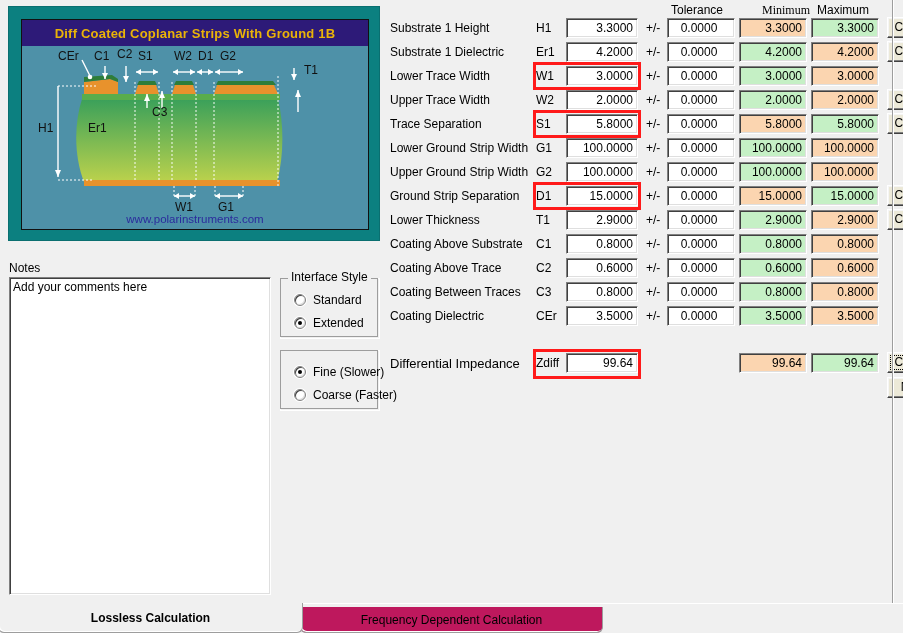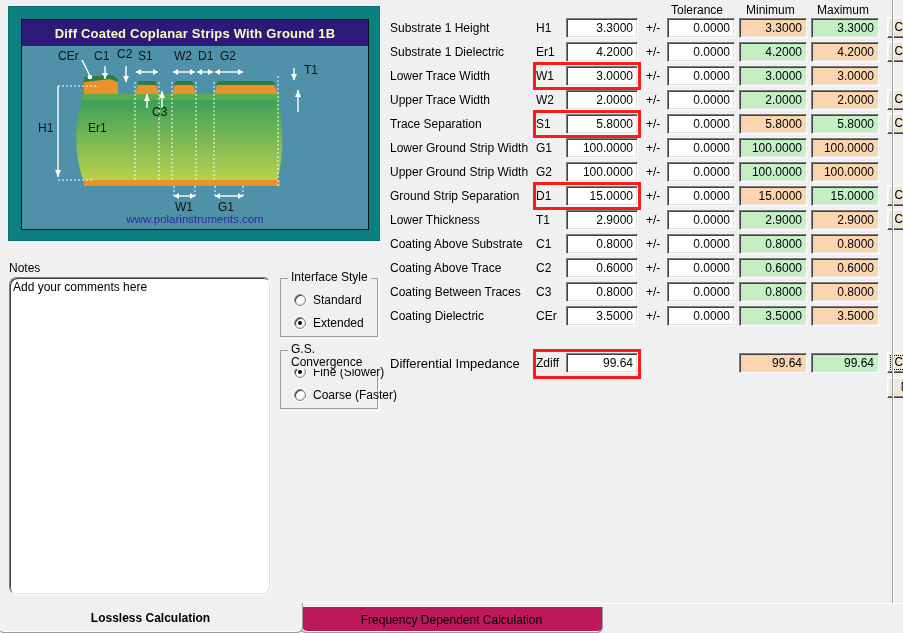--- a/index.html
+++ b/index.html
@@ -46,35 +46,35 @@
   #diagram-inner{
     position:absolute;left:12px;top:12px;width:348px;height:211px;
     background:#4e91a8;
     border:1px solid #111;
     box-sizing:border-box;
     overflow:hidden;
   }
   #diagram-title{
     position:absolute;left:0;top:0;right:0;height:26px;
     background:#2d1a78;
-    color:#fef9c3;
+    color:#eab308;
     font-weight:bold;font-size:13px;
     display:flex;align-items:center;justify-content:center;
     letter-spacing:.2px;
     white-space:nowrap;
   }
   #diagram-svg{position:absolute;left:0;top:26px;width:346px;height:183px;display:block;}
   #diagram-url{
     position:absolute;left:0;right:0;bottom:4px;text-align:center;
     color:#2b2b9c;font-size:11.5px;
   }
 
   
   #notes-label{position:absolute;left:9px;top:261px;font-size:12px;}
-  #notes-box{position:absolute;left:9px;top:277px;width:262px;height:318px;border-radius:8px;}
+  #notes-box{position:absolute;left:9px;top:277px;width:262px;height:318px;}
   #notes-text{
     padding:2px 3px;font-size:12px;line-height:14px;color:#000;
     font-family:"Liberation Sans", sans-serif;
   }
 
   
   .groupbox{position:absolute;box-sizing:border-box;}
   .groupbox .gb-frame{
     position:absolute;left:0;top:7px;right:0;bottom:0;
     border:1px solid #fff;
@@ -106,21 +106,21 @@
   #params{position:absolute;left:388px;top:0;width:515px;height:600px;}
   .col-hdr{position:absolute;font-size:12px;color:#000;white-space:nowrap;}
 
   .prow{position:absolute;left:0;width:515px;height:22px;}
   .p-name{position:absolute;left:2px;top:3px;font-size:12px;white-space:nowrap;}
   .p-sym{position:absolute;left:148px;top:3px;font-size:12px;white-space:nowrap;}
   .p-val{position:absolute;left:178px;top:0;width:72px;height:20px;
          text-align:right;padding:2px 4px 0 0;font-size:12px;}
   .p-pm{position:absolute;left:258px;top:3px;font-size:12px;}
   .p-tol{position:absolute;left:279px;top:0;width:68px;height:20px;
-         text-align:right;padding:2px 4px 0 0;font-size:12px;}
+         text-align:center;padding:2px 4px 0 0;font-size:12px;}
   .p-min,.p-max{
     position:absolute;top:0;width:68px;height:20px;
     text-align:right;padding:2px 4px 0 0;font-size:12px;
     box-sizing:border-box;
     border:1px solid;
     border-color:#808080 #ffffff #ffffff #808080;
     box-shadow:inset 1px 1px 0 #404040, inset -1px -1px 0 #dfdfdf;
   }
   .p-min{left:351px;}
   .p-max{left:423px;}
@@ -313,34 +313,33 @@
       <span class="radio-label">Standard</span>
     </div>
     <div class="radio-row" style="top:45px;justify-content:center;">
       <span class="radio on"></span>
       <span class="radio-label">Extended</span>
     </div>
   </div>
 
   <div class="groupbox" style="left:280px;top:343px;width:100px;height:68px;">
     <div class="gb-frame"></div>
-    <div class="gb-title">G.S. Convergence</div>
     <div class="radio-row" style="top:22px;">
       <span class="radio on"></span>
       <span class="radio-label">Fine (Slower)</span>
     </div>
     <div class="radio-row" style="top:45px;">
       <span class="radio"></span>
       <span class="radio-label">Coarse (Faster)</span>
     </div>
   </div>
 
   <div id="params">
     <div class="col-hdr" style="left:283px;top:3px;">Tolerance</div>
-    <div class="col-hdr" style="left:358px;top:3px;">Minimum</div>
+    <div class="col-hdr" style="left:374px;top:3px;font-family:Liberation Serif, serif;">Minimum</div>
     <div class="col-hdr" style="left:429px;top:3px;">Maximum</div>
 
     <div id="rows">
         <div class="prow" style="top: 18px;">
           <div class="p-name">Substrate 1 Height</div>
           <div class="p-sym">H1</div>
           <div class="p-val sunken">3.3000</div>
           <div class="p-pm">+/-</div>
           <div class="p-tol sunken">0.0000</div>
           <div class="p-min bg-peach">3.3000</div>

